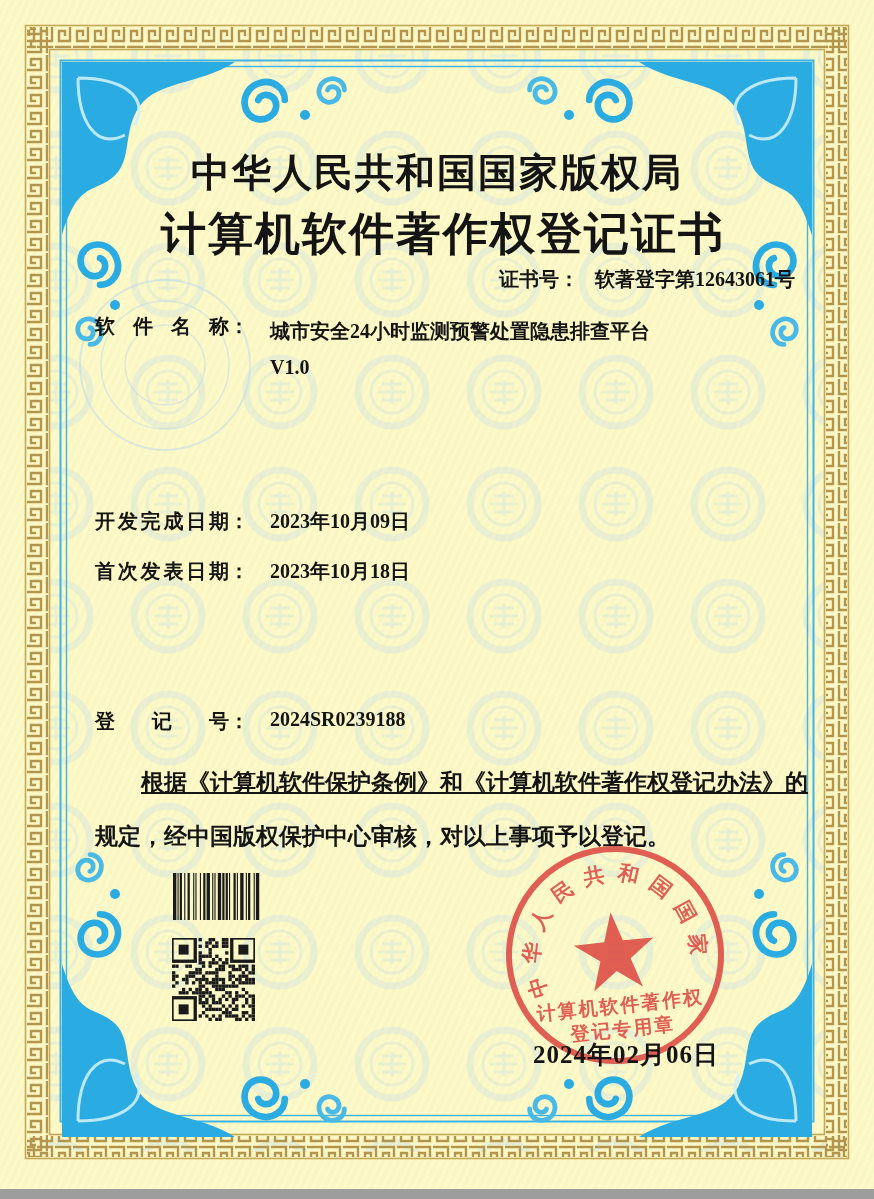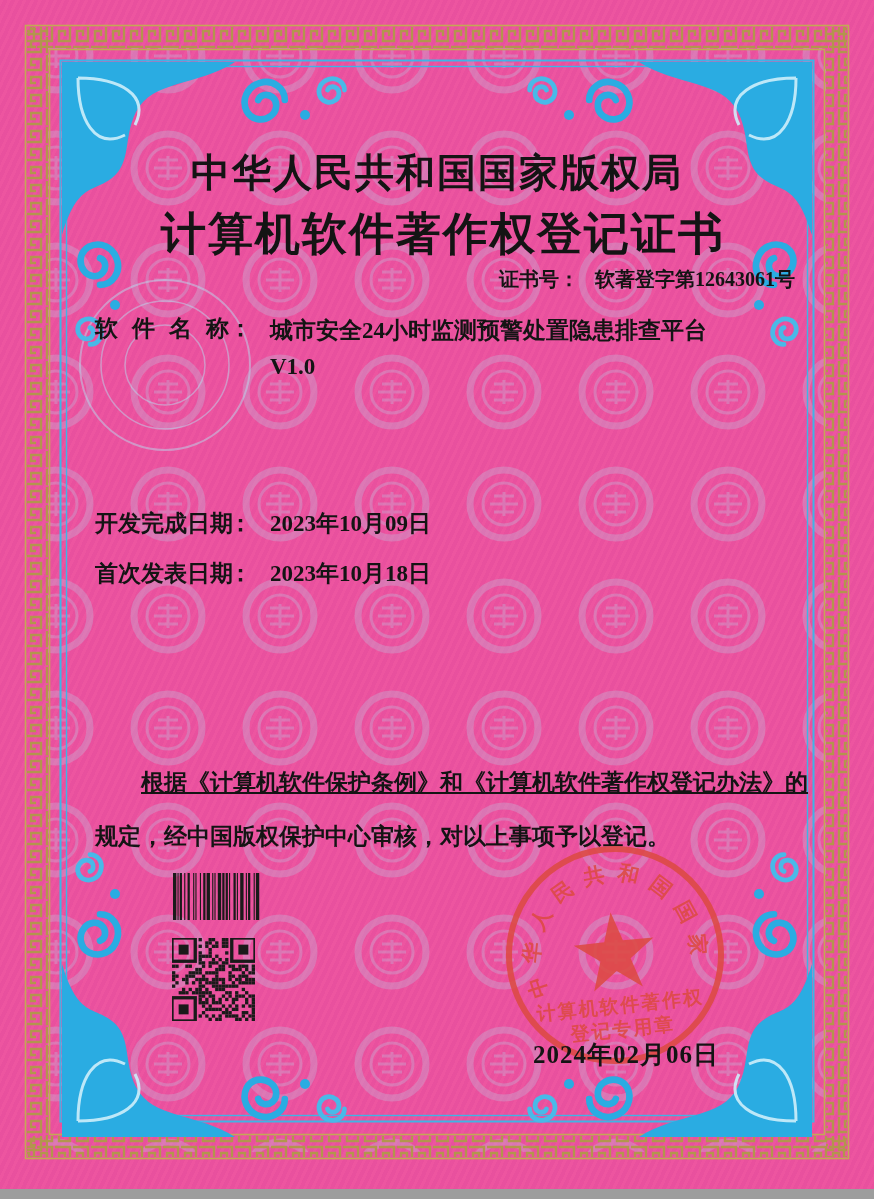--- a/index.html
+++ b/index.html
@@ -1,32 +1,32 @@
 <!DOCTYPE html>
 <html><head>
 <meta charset="utf-8">
 <style>
   html,body{margin:0;padding:0;background:#8e8e8e;}
   .page{
     position:relative;width:874px;height:1199px;overflow:hidden;
-    background:#ec4899;
+    background:#fef9c3;
     font-family:"Liberation Serif","DejaVu Serif",serif;
     color:#141414;
   }
   .page::after{ 
     content:"";position:absolute;inset:0;pointer-events:none;
     background:repeating-linear-gradient(115deg,rgba(255,255,255,.07) 0 3px,rgba(180,215,240,.06) 3px 7px);
   }
   .deco{position:absolute;left:0;top:0;z-index:1;}
   .txt{position:absolute;z-index:3;font-weight:700;text-align:right;}
   .authority{top:146px;left:0;width:874px;text-align:center;font-size:39px;letter-spacing:2px;}
   .cert-title{top:204px;left:0;width:874px;text-align:center;font-size:45px;letter-spacing:2px;padding-left:6px;}
   .certno{top:266px;right:79px;font-size:20px;white-space:nowrap;}
   .certno .lbl{margin-right:16px;}
-  .row{position:absolute;left:95px;z-index:3;font-weight:700;font-size:23px;white-space:nowrap;}
+  .row{position:absolute;left:95px;z-index:3;font-weight:700;font-size:20px;white-space:nowrap;}
   .row .lab{display:inline-block;width:134px;text-align:justify;text-align-last:justify;}
   .row .val{position:absolute;left:175px;top:0;white-space:nowrap;}
   .r0{top:313px;} .r0v{line-height:36px;}
   .r1{top:413px;}
   .r2{top:508px;} .r3{top:558px;} .r4{top:608px;} .r5{top:658px;} .r6{top:708px;}
   .stmt{position:absolute;left:95px;top:756px;width:700px;z-index:3;font-weight:700;font-size:23px;line-height:54px;}
   .stmt .l1{text-indent:46px;white-space:nowrap;text-decoration:underline;}
   .stmt .l2{white-space:nowrap;}
   .issue-date{top:1038px;left:533px;font-size:25px;letter-spacing:1px;z-index:4;}
   .codes{position:absolute;z-index:2;}
@@ -108,20 +108,24 @@
       <span>V1.0</span>
     </span>
   </div>
   <div class="row r2">
     <span class="lab">开发完成日期</span><span>：</span>
     <span class="val">2023年10月09日</span>
   </div>
   <div class="row r3">
     <span class="lab">首次发表日期</span><span>：</span>
     <span class="val">2023年10月18日</span>
+  </div>
+  <div class="row r6">
+    <span class="lab">登记号</span><span>：</span>
+    <span class="val">2024SR0239188</span>
   </div>
 
   <div class="stmt">
     <div class="l1">根据《计算机软件保护条例》和《计算机软件著作权登记办法》的</div>
     <div class="l2">规定，经中国版权保护中心审核，对以上事项予以登记。</div>
   </div>
 
   <svg id="barcode" class="codes" viewBox="0 0 127 47" preserveAspectRatio="none">
       <rect x="0" y="0" width="3.3600000000000003" height="47" fill="#1a1a1a"></rect>
       <rect x="4.48" y="0" width="1.12" height="47" fill="#1a1a1a"></rect>

